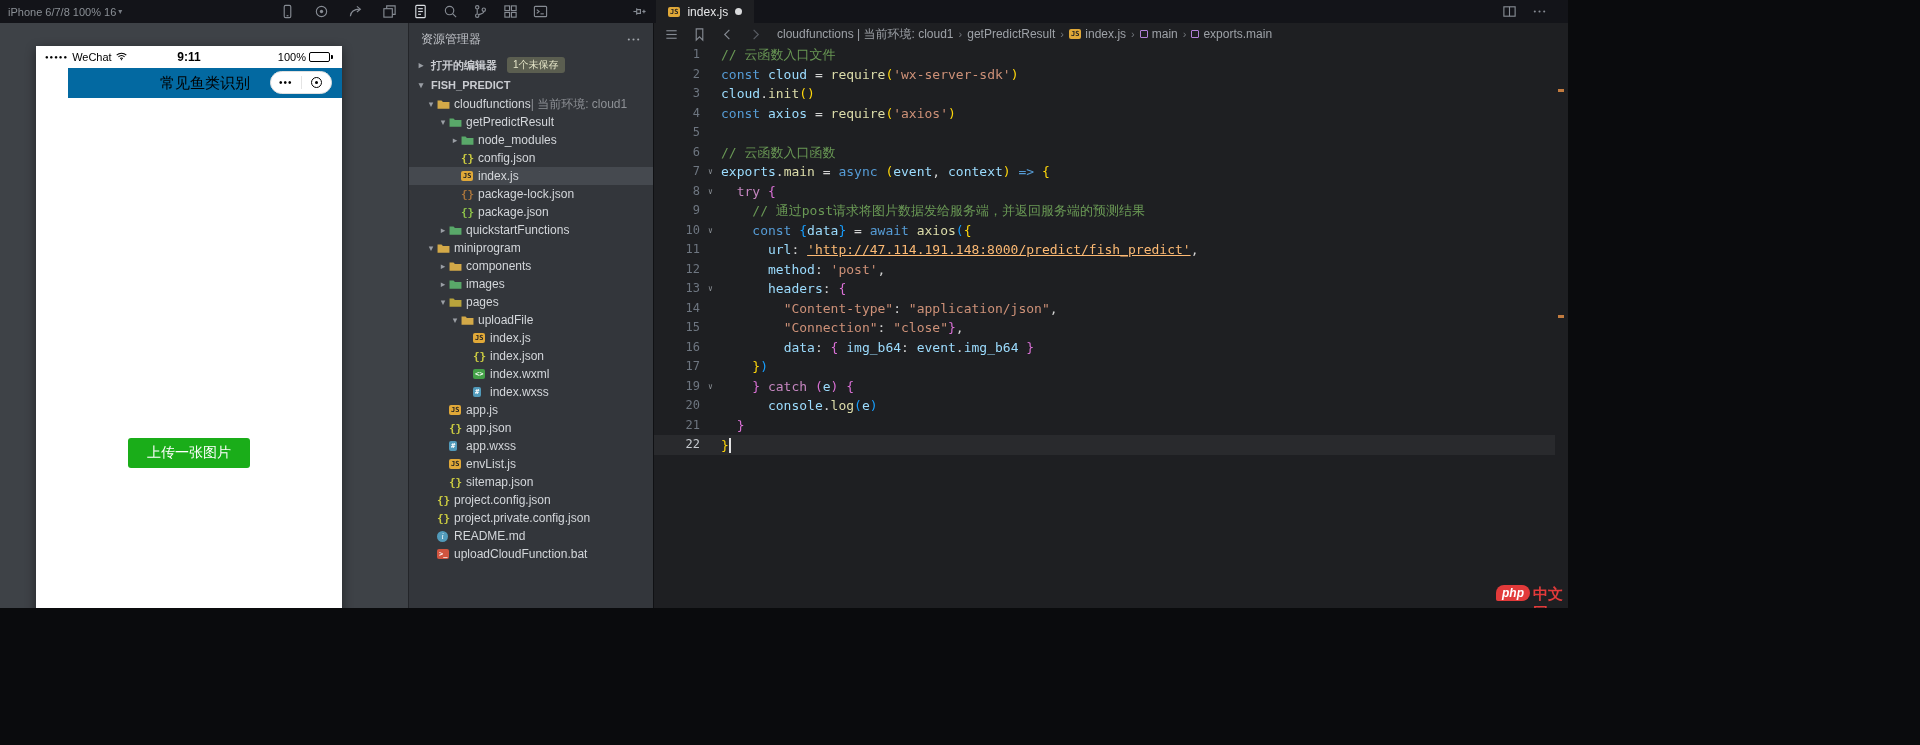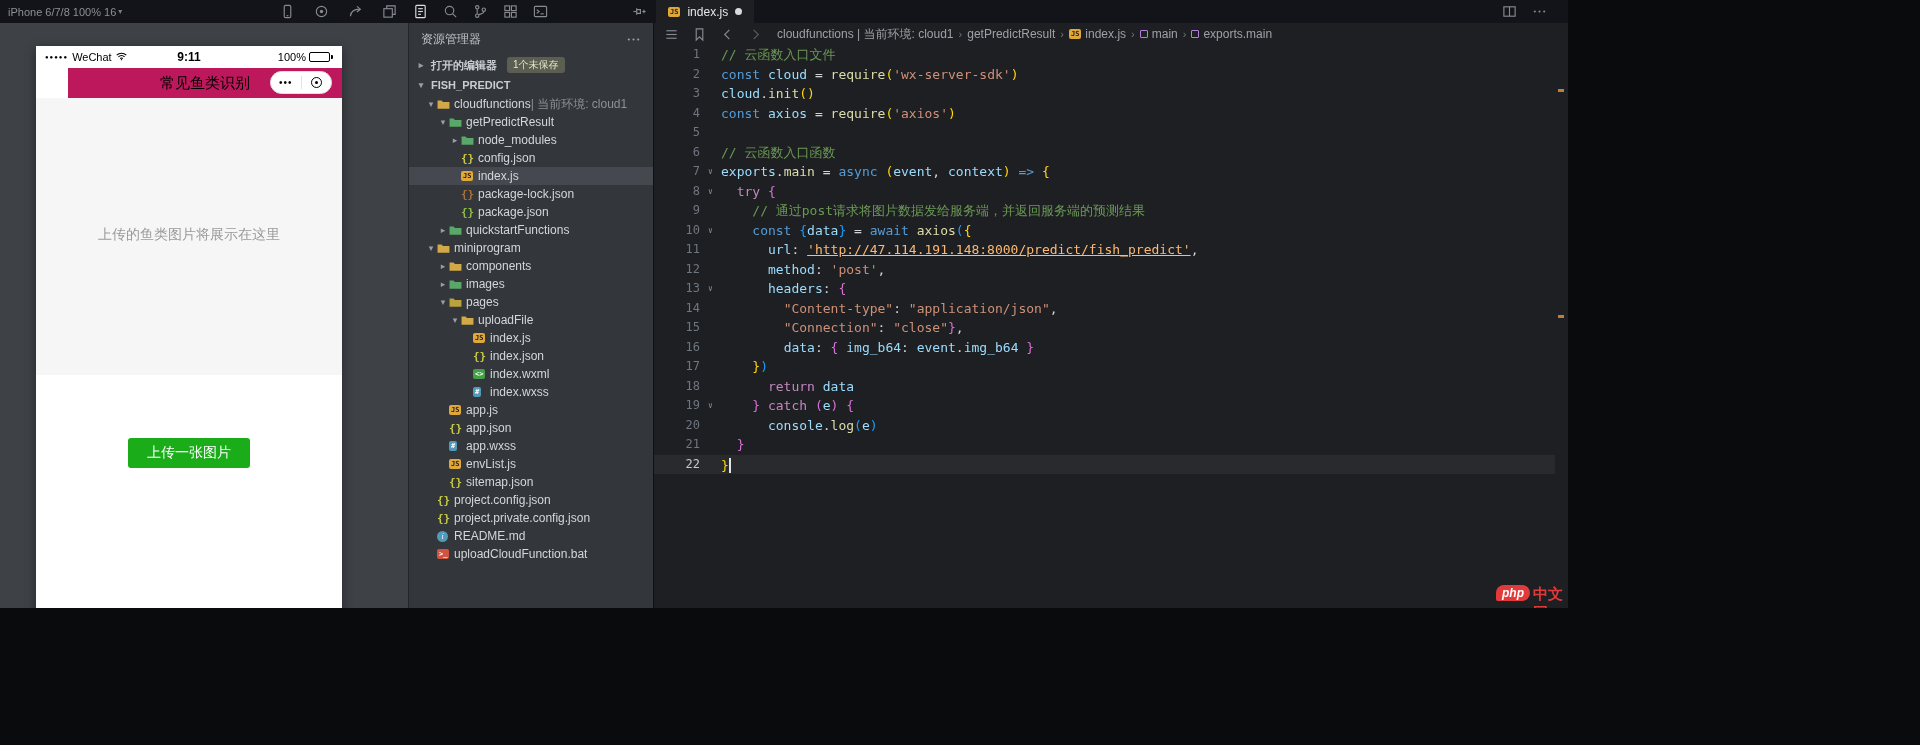--- a/index.html
+++ b/index.html
@@ -29,21 +29,21 @@
   .phone { position: absolute; left: 36px; top: 23px; width: 306px; height: 696px; background: #ffffff; box-shadow: 0 3px 10px rgba(0,0,0,0.45); }
   .statusbar { position: relative; display: flex; justify-content: space-between; align-items: center; height: 22px; padding: 0 9px; font-size: 11px; color: #000; }
   .carrier { display: flex; align-items: center; gap: 4px; }
   .carrier-dots { font-size: 6px; letter-spacing: 1px; }
   .carrier-name { font-size: 11px; }
   .sb-time { position: absolute; left: 50%; transform: translateX(-50%); top: 4px; font-weight: bold; font-size: 12px; }
   .battery { display: flex; align-items: center; gap: 3px; font-size: 11px; }
   .battery-body { width: 21px; height: 10px; border: 1px solid #000; border-radius: 2px; padding: 1px; }
   .battery-fill { background: #000; height: 100%; width: 100%; border-radius: 1px; }
   .battery-tip { width: 2px; height: 4px; background: #000; border-radius: 0 1px 1px 0; margin-left: -2px; }
-  .navbar { position: relative; height: 30px; display: flex; align-items: center; justify-content: center; background: #be185d; margin-left: 32px; }
+  .navbar { position: relative; height: 30px; display: flex; align-items: center; justify-content: center; background: #0369a1; margin-left: 32px; }
   .nav-title { font-size: 15px; color: #000; }
   .capsule { position: absolute; right: 10px; top: 3px; width: 62px; height: 23px; border: 1px solid #e0e0e0; border-radius: 12px; display: flex; align-items: center; background: #fff; cursor: pointer; }
   .capsule-left { flex: 1; text-align: center; font-size: 10px; letter-spacing: 1px; color: #000; line-height: 21px; }
   .capsule-divider { width: 1px; height: 13px; background: #e4e4e4; }
   .capsule-right { flex: 1; display: flex; align-items: center; justify-content: center; }
   .capsule-circle { width: 11px; height: 11px; border: 1.5px solid #000; border-radius: 50%; display: flex; align-items: center; justify-content: center; }
   .capsule-circle::after { content: ''; width: 3.5px; height: 3.5px; background: #000; border-radius: 50%; }
   .sim-gray { position: absolute; left: 0; top: 52px; width: 100%; height: 277px; background: #f6f6f6; }
   .placeholder-text { position: absolute; width: 100%; top: 128px; text-align: center; color: #9a9a9a; font-size: 14px; }
   .upload-btn { position: absolute; left: 50%; transform: translateX(-50%); top: 392px; width: 122px; height: 30px; background: #1aad19; border: none; border-radius: 3px; color: #fff; font-size: 14px; cursor: pointer; font-family: "Liberation Sans", sans-serif; }
@@ -226,23 +226,20 @@
       <div class="navbar">
         <span class="nav-title">常见鱼类识别</span>
         <div class="capsule">
           <span class="capsule-left">•••</span>
           <span class="capsule-divider"></span>
           <span class="capsule-right">
               <span class="capsule-circle"></span>
             </span>
         </div>
       </div>
-      <div class="sim-gray">
-        <div class="placeholder-text">上传的鱼类图片将展示在这里</div>
-      </div>
       <button class="upload-btn">上传一张图片</button>
     </div>
   </div>
 
   <div class="explorer">
     <div class="explorer-header">
       <span>资源管理器</span>
       <span class="hdr-ellipsis"><svg viewBox="0 0 16 16" fill="none" stroke="currentColor" stroke-width="1.2">
             <circle cx="3" cy="8" r="1.1" fill="currentColor" stroke="none"></circle>
             <circle cx="8" cy="8" r="1.1" fill="currentColor" stroke="none"></circle>
@@ -594,25 +591,20 @@
           <span class="ln">16</span>
           <span class="fold"></span>
           <span class="code-text"><span class="tk-p">        </span><span class="tk-v">data</span><span class="tk-p">: </span><span class="tk-b2">{</span><span class="tk-p"> </span><span class="tk-v">img_b64</span><span class="tk-p">: </span><span class="tk-v">event</span><span class="tk-p">.</span><span class="tk-v">img_b64</span><span class="tk-p"> </span><span class="tk-b2">}</span></span>
         </div>
         <div class="code-line">
           <span class="ln">17</span>
           <span class="fold"></span>
           <span class="code-text"><span class="tk-p">    </span><span class="tk-b1">}</span><span class="tk-b3">)</span></span>
         </div>
         <div class="code-line">
-          <span class="ln">18</span>
-          <span class="fold"></span>
-          <span class="code-text"><span class="tk-p">      </span><span class="tk-ctrl">return</span><span class="tk-p"> </span><span class="tk-v">data</span></span>
-        </div>
-        <div class="code-line">
           <span class="ln">19</span>
           <span class="fold">∨</span>
           <span class="code-text"><span class="tk-p">    </span><span class="tk-b2">}</span><span class="tk-p"> </span><span class="tk-ctrl">catch</span><span class="tk-p"> </span><span class="tk-b2">(</span><span class="tk-v">e</span><span class="tk-b2">)</span><span class="tk-p"> </span><span class="tk-b2">{</span></span>
         </div>
         <div class="code-line">
           <span class="ln">20</span>
           <span class="fold"></span>
           <span class="code-text"><span class="tk-p">      </span><span class="tk-v">console</span><span class="tk-p">.</span><span class="tk-f">log</span><span class="tk-b3">(</span><span class="tk-v">e</span><span class="tk-b3">)</span></span>
         </div>
         <div class="code-line">

